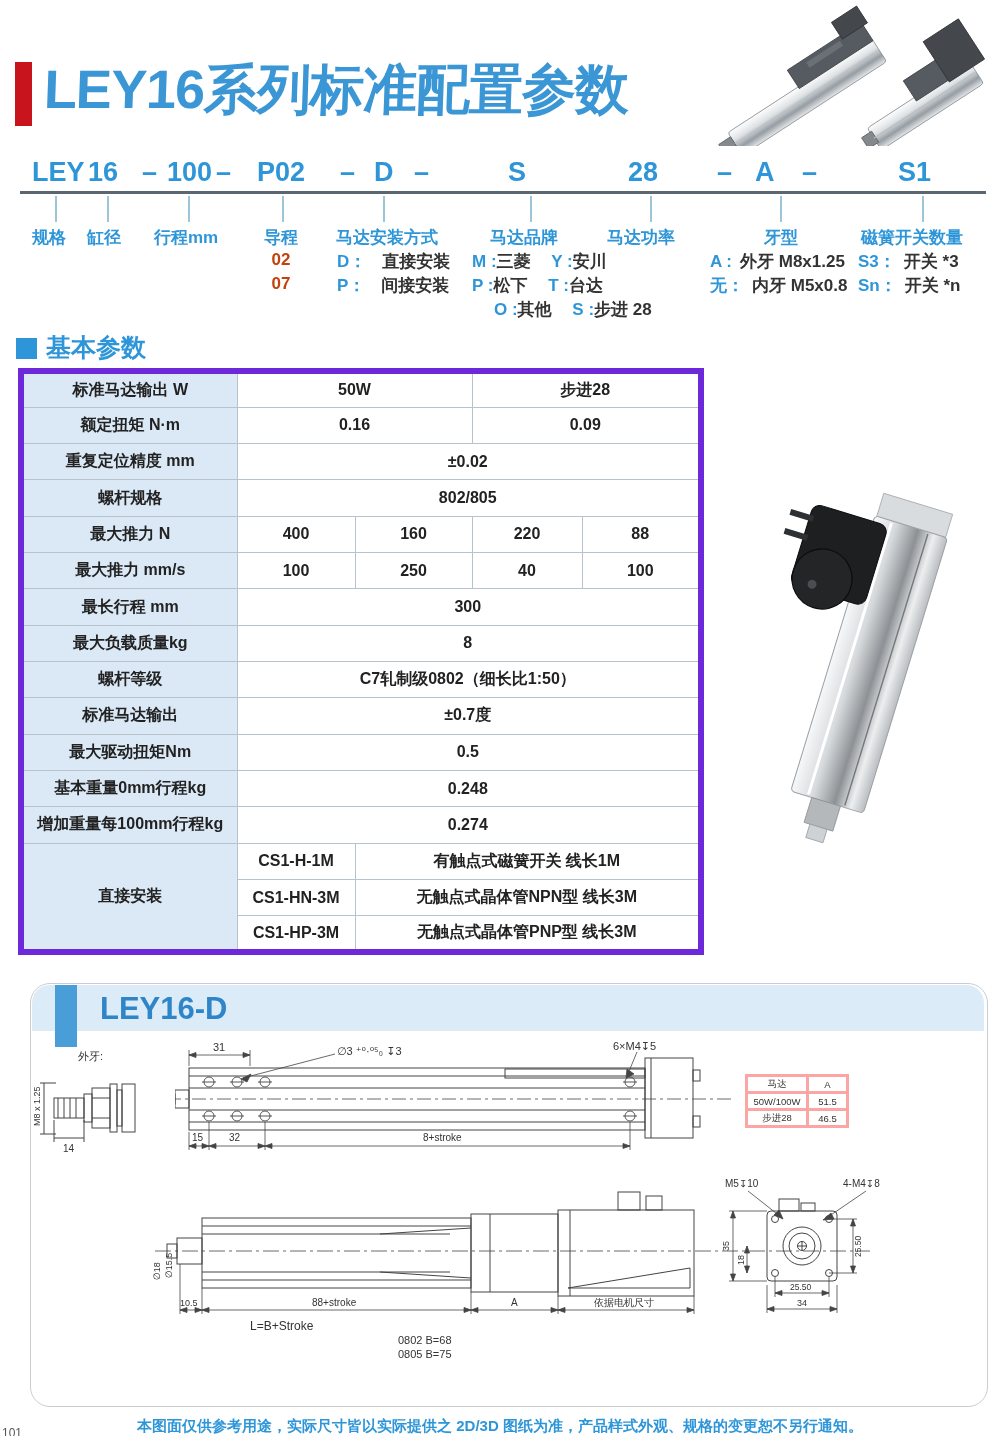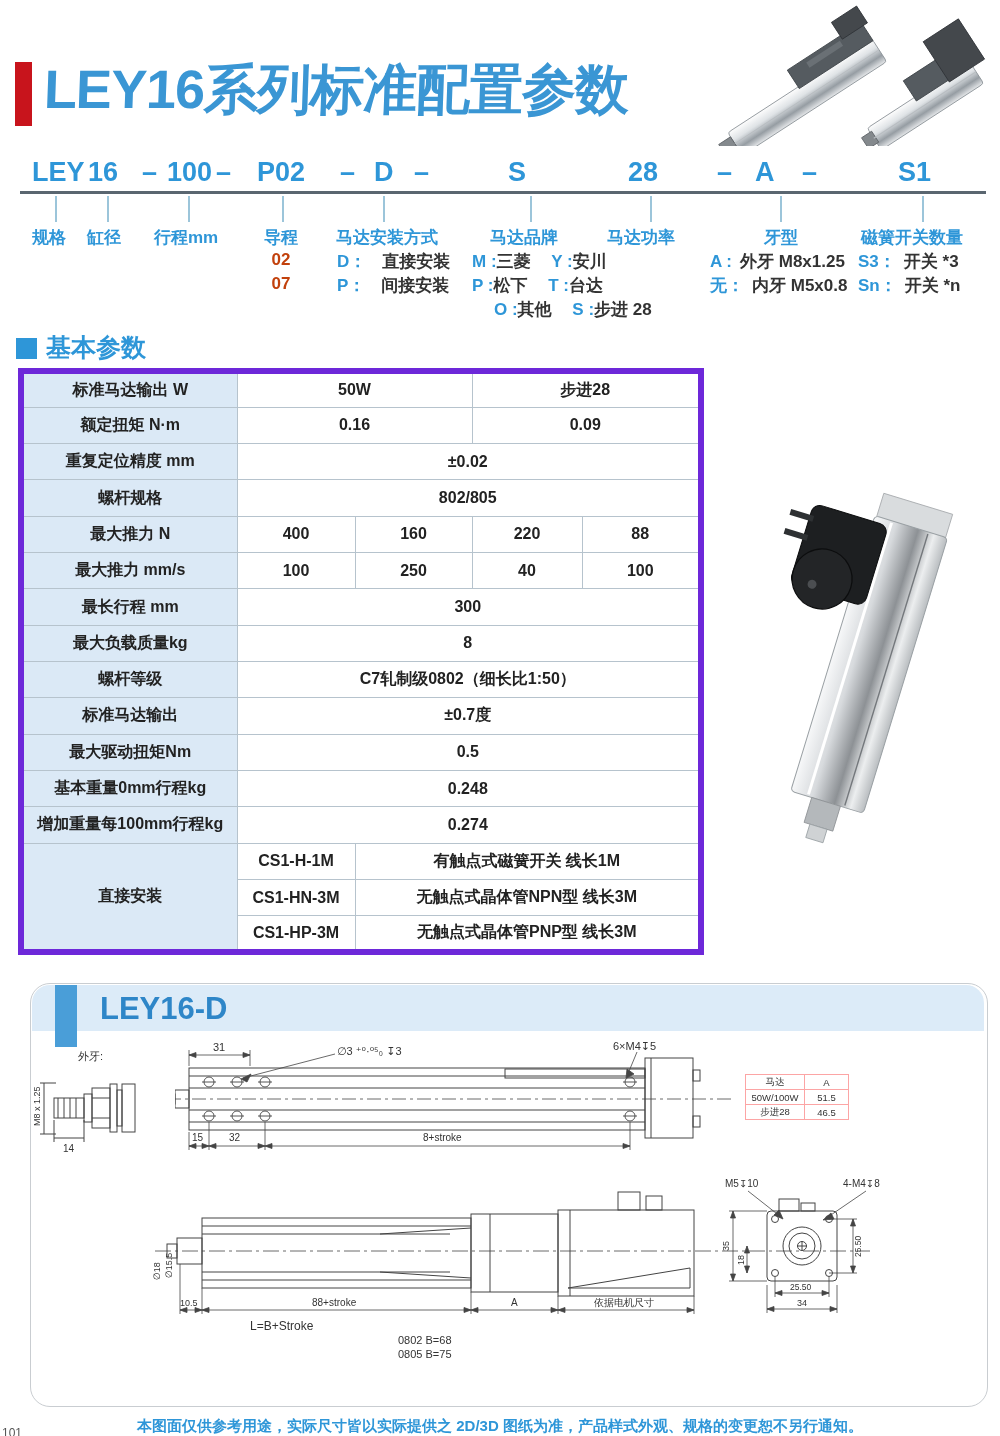--- a/index.html
+++ b/index.html
@@ -38,21 +38,21 @@
 
   
   .dbox{left:30px;top:983px;width:956px;height:422px;border:1px solid #c9cdd1;border-radius:20px;background:#fff;}
   .dband{left:32px;top:985px;width:952px;height:46px;background:#dcebf8;border-radius:18px 18px 0 0;}
   .dbar{left:55px;top:985px;width:22px;height:62px;background:#4a9ed8;}
   .dtitle{left:100px;top:991px;font-size:31px;font-weight:800;color:#2e86c8;}
 
   
   .motor-table{position:absolute;left:745px;top:1074px;width:104px;border-collapse:collapse;
                font-size:9.5px;color:#333;}
-  .motor-table td{border:1px solid #fca5a5;text-align:center;height:14px;padding:0;}
+  .motor-table td{border:3px solid #fca5a5;text-align:center;height:14px;padding:0;}
 
   
   .disclaimer{left:0;top:1417px;width:1000px;text-align:center;font-size:15px;font-weight:600;color:#2e96d8;}
   .page-num{left:2px;top:1426px;font-size:12px;color:#555;}
 
   svg text{font-family:"Liberation Sans","DejaVu Sans",sans-serif;}
 </style>
 </head>
 <body>
 

